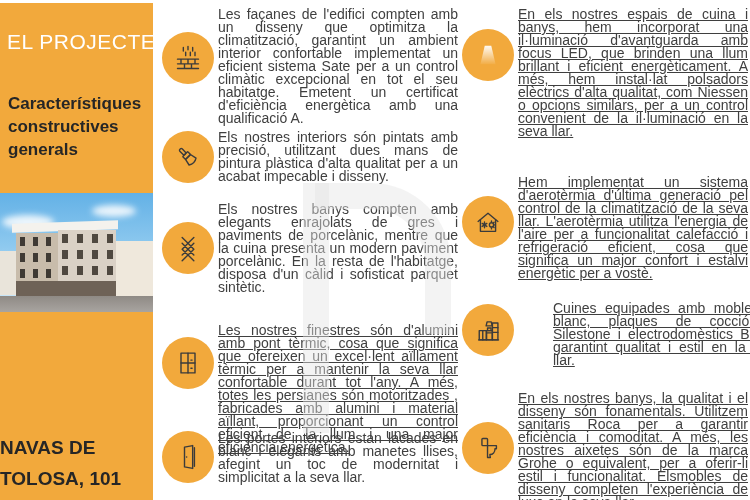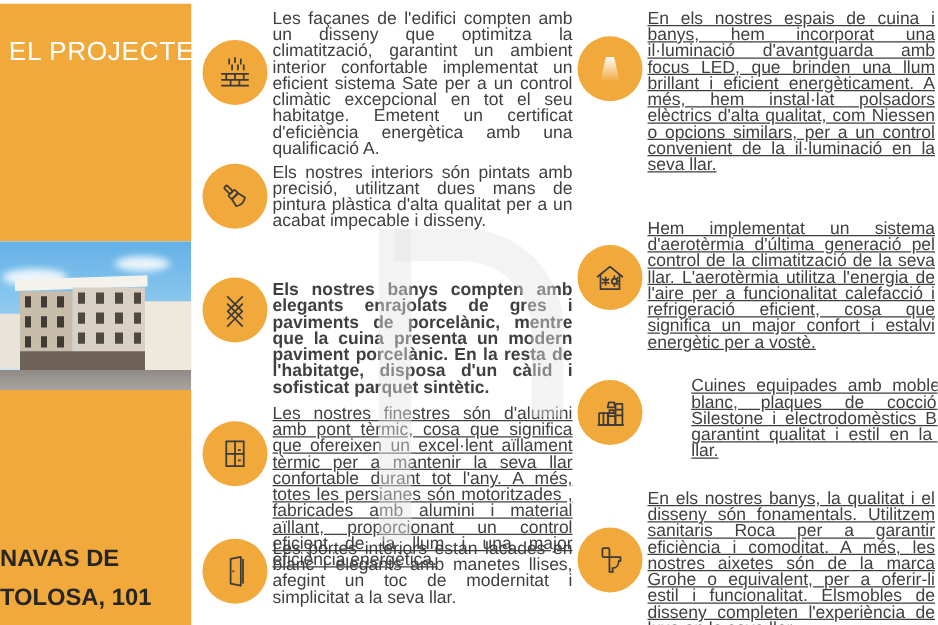--- a/index.html
+++ b/index.html
@@ -38,20 +38,21 @@
   
   .watermark{position:absolute;left:303px;top:183px;width:135px;height:250px;z-index:2;pointer-events:none;}
   .wm-bar{position:absolute;left:0;top:0;width:26px;height:250px;background:rgba(228,228,228,.45);}
   .wm-arc{position:absolute;left:12px;top:0;width:110px;height:125px;border-top:26px solid rgba(228,228,228,.45);border-right:26px solid rgba(228,228,228,.45);border-top-right-radius:80px;}
 </style>
 </head>
 <body>
 
 <div class="sidebar-top">
   <div class="page-title">EL PROJECTE</div>
+  <div class="page-subtitle">Característiques constructives generals</div>
 </div>
 
 <div class="photo">
   <div class="sky"></div>
   <div class="cloud c1"></div>
   <div class="cloud c2"></div>
   <div class="bld-neigh-l"></div>
   <div class="bld-neigh-r"></div>
   <div class="bld-roof"></div>
   <div class="bld-side">
@@ -108,21 +109,21 @@
 <div class="icon-circle" style="left:162px;top:431px;">
   <svg viewBox="0 0 24 24">
     <path d="M9 3.5 L16 2.2 V21.8 L9 20.5 Z"></path>
     <path d="M17.5 4 V20"></path>
     <circle cx="10.8" cy="12" r="0.7" fill="#3b3b3b" stroke="none"></circle>
   </svg>
 </div>
 
 <div class="ftext col1" style="top:8px;">Les façanes de l'edifici compten amb un disseny que optimitza la climatització, garantint un ambient interior confortable implementat un eficient sistema Sate per a un control climàtic excepcional en tot el seu habitatge. Emetent un certificat d'eficiència energètica amb una qualificació A.</div>
 <div class="ftext col1" style="top:131px;">Els nostres interiors són pintats amb precisió, utilitzant dues mans de pintura plàstica d'alta qualitat per a un acabat impecable i disseny.</div>
-<div class="ftext col1" style="top:225px;font-weight:bold;">Els nostres banys compten amb elegants enrajolats de gres i paviments de porcelànic, mentre que la cuina presenta un modern paviment porcelànic. En la resta de l'habitatge, disposa d'un càlid i sofisticat parquet sintètic.</div>
+<div class="ftext col1" style="top:203px;">Els nostres banys compten amb elegants enrajolats de gres i paviments de porcelànic, mentre que la cuina presenta un modern paviment porcelànic. En la resta de l'habitatge, disposa d'un càlid i sofisticat parquet sintètic.</div>
 <div class="ftext col1" style="top:324px;text-decoration:underline;">Les nostres finestres són d'alumini amb pont tèrmic, cosa que significa que ofereixen un excel·lent aïllament tèrmic per a mantenir la seva llar confortable durant tot l'any. A més, totes les persianes són motoritzades , fabricades amb alumini i material aïllant, proporcionant un control eficient de la llum i una major eficiència energètica.</div>
 <div class="ftext col1" style="top:432px;">Les portes interiors estan lacades en blanc i elegants amb manetes llises, afegint un toc de modernitat i simplicitat a la seva llar.</div>
 
 <div class="icon-circle" style="left:462px;top:29px;">
   <svg viewBox="0 0 24 24">
     <defs>
       <linearGradient id="beam" x1="0" y1="0" x2="0" y2="1">
         <stop offset="0" stop-color="#ffffff" stop-opacity="0.95"></stop>
         <stop offset="1" stop-color="#ffffff" stop-opacity="0.05"></stop>
       </linearGradient>

